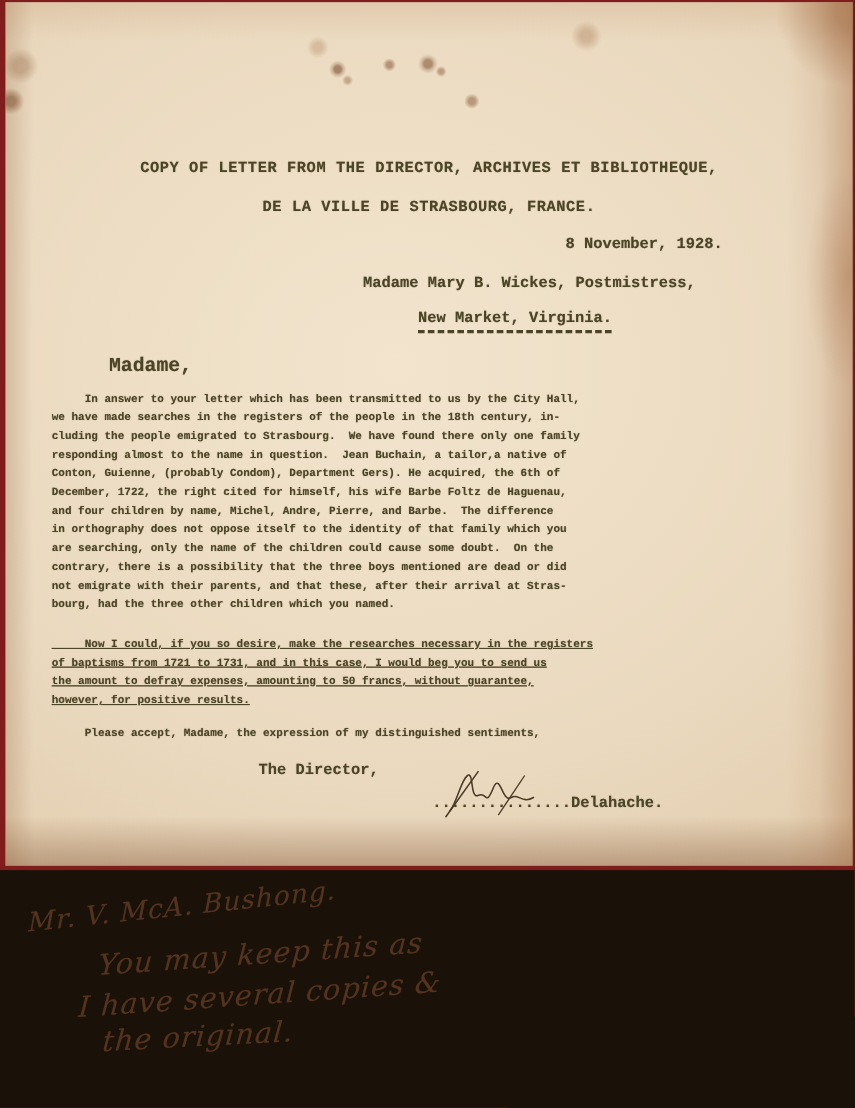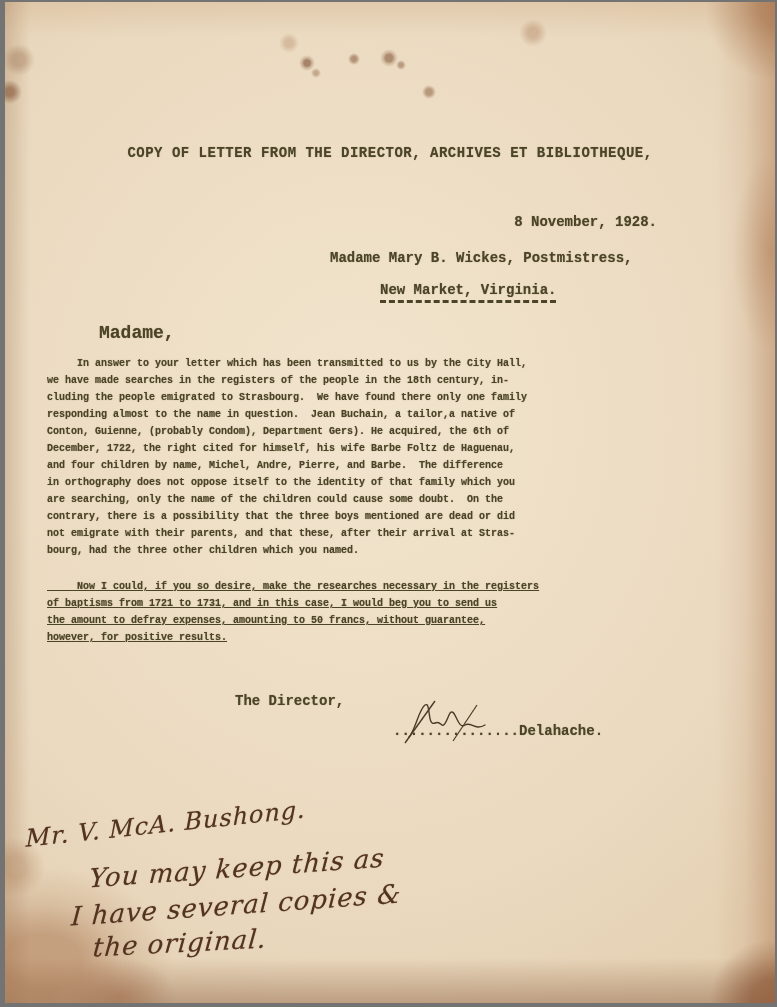--- a/index.html
+++ b/index.html
@@ -1,18 +1,18 @@
 <!DOCTYPE html>
 <html><head>
 <meta charset="utf-8">
 <style>
   html,body{margin:0;padding:0;}
   body{width:777px;height:1007px;overflow:hidden;background:#1a1208;
        font-family:"Liberation Mono",monospace;}
-  .scan{position:relative;width:777px;height:1007px;background:#737373;}
+  .scan{position:relative;width:777px;height:791px;background:#7f1d1d;}
   .paper{position:absolute;top:2px;left:5px;right:2px;bottom:4px;
     background:
       
       radial-gradient(circle at 302px 61px, rgba(110,60,30,.55) 0 3px, rgba(110,60,30,.25) 5px, transparent 8px),
       radial-gradient(circle at 311px 71px, rgba(120,70,35,.35) 0 2px, transparent 5px),
       radial-gradient(circle at 349px 57px, rgba(110,60,30,.45) 0 2.5px, transparent 6px),
       radial-gradient(circle at 384px 56px, rgba(110,60,30,.5) 0 3.5px, rgba(110,60,30,.2) 6px, transparent 9px),
       radial-gradient(circle at 396px 63px, rgba(110,60,30,.4) 0 2px, transparent 5px),
       radial-gradient(circle at 424px 90px, rgba(120,70,35,.45) 0 3px, transparent 7px),
       radial-gradient(circle at 528px 31px, rgba(150,95,55,.3) 0 5px, transparent 14px),
@@ -60,20 +60,21 @@
   .hl4{top:926px;left:88px;font-size:26px;transform:rotate(-3deg) skewX(-8deg);}
 </style>
 </head>
 <body>
 
 <div class="scan">
   <div class="paper">
 
     <div class="typed">
       <div class="hdr hdr1">COPY OF LETTER FROM THE DIRECTOR, ARCHIVES ET BIBLIOTHEQUE,</div>
+      <div class="hdr hdr2">DE LA VILLE DE STRASBOURG, FRANCE.</div>
 
       <div class="date">8 November, 1928.</div>
 
       <div class="rec1">Madame Mary B. Wickes, Postmistress,</div>
       <div class="rec2">New Market,  Virginia.</div>
 
       <div class="salut">Madame,</div>
 
       <pre class="para p1">     In answer to your letter which has been transmitted to us by the City Hall,
 we have made searches in the registers of the people in the 18th century, in-
@@ -84,20 +85,21 @@
 and four children by name, Michel, Andre, Pierre, and Barbe.  The difference
 in orthography does not oppose itself to the identity of that family which you
 are searching, only the name of the children could cause some doubt.  On the
 contrary, there is a possibility that the three boys mentioned are dead or did
 not emigrate with their parents, and that these, after their arrival at Stras-
 bourg, had the three other children which you named.</pre>
       <pre class="para p2">     Now I could, if you so desire, make the researches necessary in the registers
 of baptisms from 1721 to 1731, and in this case, I would beg you to send us
 the amount to defray expenses, amounting to 50 francs, without guarantee,
 however, for positive results.</pre>
+      <pre class="para p3">     Please accept, Madame, the expression of my distinguished sentiments,</pre>
 
       <div class="director">The Director,</div>
 
       <div class="sigline">
         <span>...............Delahache.</span>
         <svg class="sig-svg" width="110" height="50" viewBox="0 0 110 50" fill="none">
           <path d="M4,46 L34,4" stroke="#4a3a28" stroke-width="1.4"></path>
           <path d="M8,40 C14,34 18,12 24,8 C30,4 26,30 34,26 C42,22 40,38 48,18 C54,6 56,34 64,28 C70,24 74,34 84,28" stroke="#4a3a28" stroke-width="1.4" stroke-linecap="round"></path>
           <path d="M52,44 L76,8" stroke="#4a3a28" stroke-width="1.2"></path>
         </svg>

